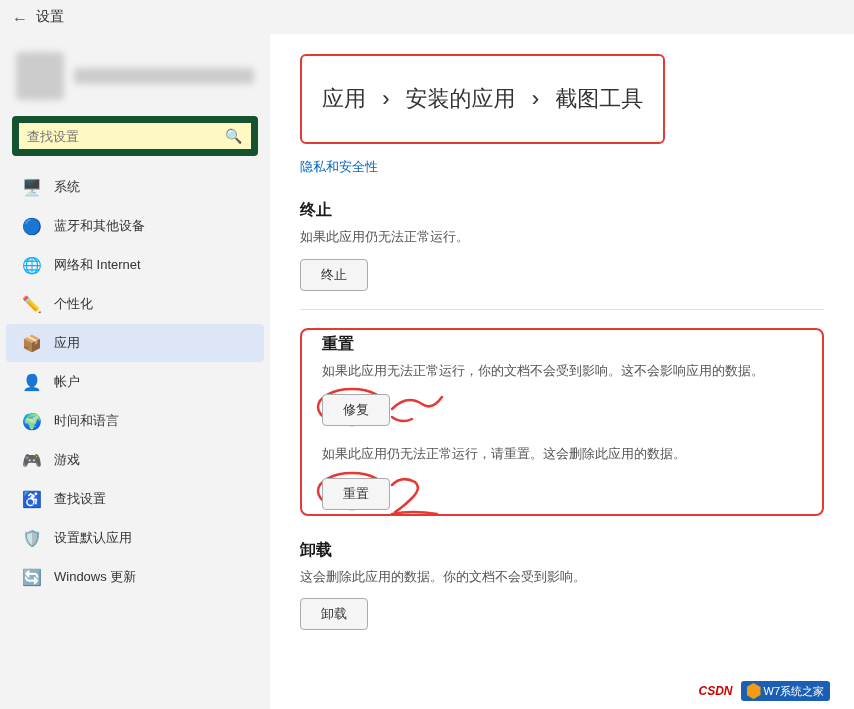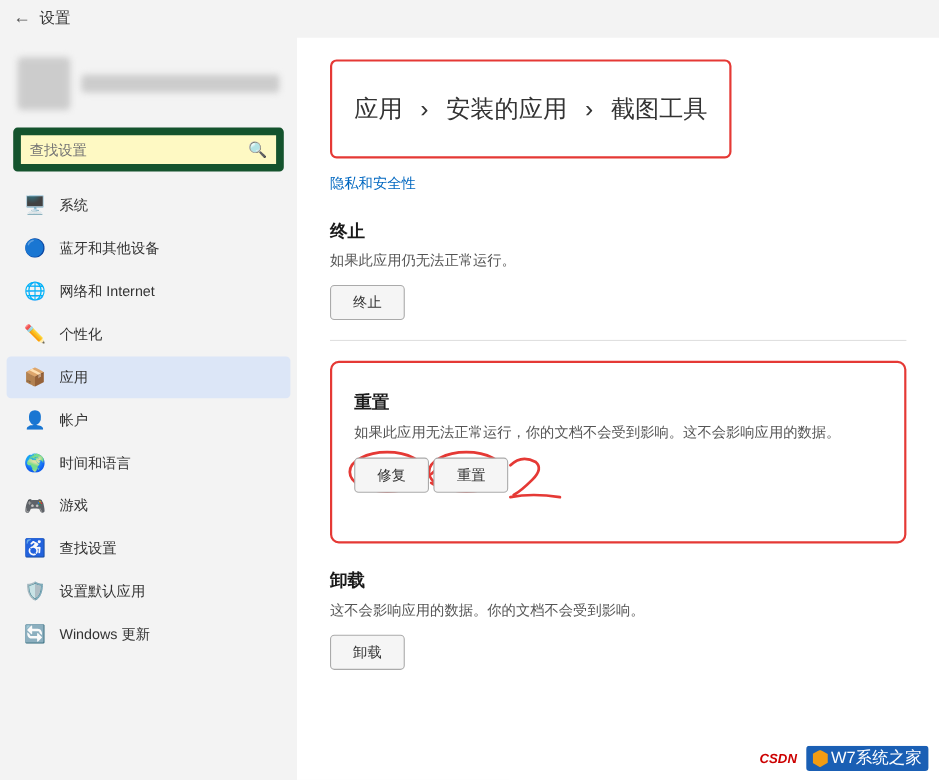--- a/index.html
+++ b/index.html
@@ -163,47 +163,47 @@
     .divider {
       border: none;
       border-top: 1px solid #e0e0e0;
       margin: 18px 0;
     }
 
     
     .reset-section {
       border: 2.5px solid #e53935;
       border-radius: 8px;
-      padding: 26px 20px;
+      padding: 4px 20px;
       margin-bottom: 24px;
     }
 
     .bottom-logo {
       position: fixed;
       bottom: 8px;
-      right: 10px;
+      right: 24px;
       display: flex;
       align-items: center;
       gap: 8px;
       font-size: 11px;
       color: #888;
     }
 
     .logo-csdn {
       color: #c00;
       font-weight: bold;
       font-size: 12px;
       font-style: italic;
     }
     .logo-w7 {
       background: #1a5fb4;
       color: white;
       padding: 2px 6px;
       border-radius: 3px;
-      font-size: 15px;
+      font-size: 11px;
       display: flex;
       align-items: center;
       gap: 3px;
     }
     .logo-shield {
       width: 14px;
       height: 16px;
       background: #f39c12;
       clip-path: polygon(50% 0%, 100% 25%, 100% 75%, 50% 100%, 0% 75%, 0% 25%);
       display: inline-block;
@@ -309,40 +309,41 @@
         <svg style="position:absolute; top:-8px; left:-8px; width:80px; height:42px; pointer-events:none;">
           <ellipse cx="38" cy="21" rx="34" ry="18" fill="none" stroke="#e53935" stroke-width="2.5"></ellipse>
         </svg>
         
         <svg style="position:absolute; top:-5px; left:65px; width:60px; height:40px; pointer-events:none;">
           <path d="M5 20 Q20 5 35 15 Q45 22 55 8" fill="none" stroke="#e53935" stroke-width="2.5" stroke-linecap="round"></path>
           <path d="M5 28 Q15 35 25 30" fill="none" stroke="#e53935" stroke-width="2.5" stroke-linecap="round"></path>
         </svg>
       </div>
 
+      <div class="section-desc" style="margin-bottom: 14px;">如果此应用仍无法正常运行，请重置。这会删除此应用的数据。</div>
 
       
       <div style="position: relative; display: inline-block;">
         <button class="action-btn" style="position: relative; z-index: 1;">重置</button>
         
         <svg style="position:absolute; top:-8px; left:-8px; width:80px; height:42px; pointer-events:none;">
           <ellipse cx="38" cy="21" rx="34" ry="18" fill="none" stroke="#e53935" stroke-width="2.5"></ellipse>
         </svg>
         
         <svg style="position:absolute; top:-8px; left:65px; width:70px; height:50px; pointer-events:none;">
           <path d="M5 15 Q15 5 28 12 Q35 18 25 28 Q15 38 8 42" fill="none" stroke="#e53935" stroke-width="2.5" stroke-linecap="round"></path>
           <path d="M5 44 Q25 40 50 44" fill="none" stroke="#e53935" stroke-width="2.5" stroke-linecap="round"></path>
         </svg>
       </div>
     </div>
 
     
     <div>
       <div class="section-title">卸载</div>
-      <div class="section-desc">这不会影响应用的数据。你的文档不会受到影响。</div>
+      <div class="section-desc">这会删除此应用的数据。你的文档不会受到影响。</div>
       <button class="action-btn">卸载</button>
     </div>
 
   </div>
 </div>
 
 <div class="bottom-logo">
   <span class="logo-csdn">CSDN</span>
   <div class="logo-w7">
     <div class="logo-shield"></div>

